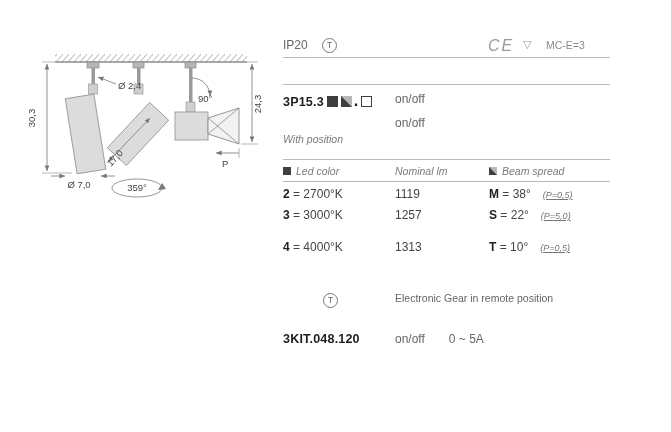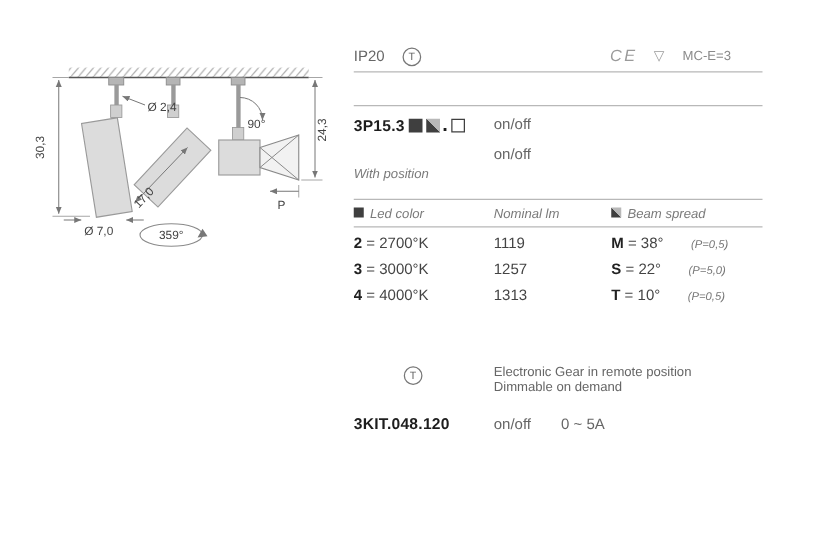--- a/index.html
+++ b/index.html
@@ -7,25 +7,25 @@
         font-family:"Liberation Sans",sans-serif;color:#444;}
   .draw{position:absolute;left:15px;top:40px;}
   .spec{position:absolute;left:283px;top:0;width:332px;height:400px;}
   .row{position:absolute;left:0;width:332px;height:16px;white-space:nowrap;}
   .cell{position:absolute;top:0;white-space:nowrap;}
   .c1{left:0;} .c2{left:112px;} .c3{left:206px;}
   .g{color:#666;font-size:12px;}
   .val{color:#444;font-size:12px;text-align:center;}
   .code{font-weight:bold;font-size:12.5px;color:#1d1d1d;letter-spacing:.2px;}
   .it{font-style:italic;color:#7a7a7a;font-size:10.5px;}
-  .note{font-size:9px;font-style:italic;color:#777;margin-left:22px;}
+  .note{font-size:9px;font-style:italic;color:#777;margin-left:12px;text-decoration:underline;}
   .divider{position:absolute;left:0;width:327px;height:0;border-top:1px solid #b8b8b8;}
   .circ{position:absolute;width:13px;height:13px;border:1px solid #777;border-radius:50%;
         color:#666;font-size:8.5px;line-height:13px;text-align:center;}
-  .ce{position:absolute;color:#9a9a9a;font-size:13px;letter-spacing:2px;font-style:italic;}
+  .ce{position:absolute;color:#9a9a9a;font-size:16px;letter-spacing:2px;font-style:italic;}
   .tri{position:absolute;color:#9a9a9a;font-size:11px;}
   .mc{position:absolute;color:#8a8a8a;font-size:10.5px;}
   .sym{display:inline-block;width:11px;height:11px;margin-left:3px;vertical-align:-1px;}
   .sym-filled{background:#3f3f3f;}
   .sym-split{background:linear-gradient(to top right,#3f3f3f 49%,#b8b8b8 51%);}
   .sym-empty{border:1px solid #3f3f3f;background:#fff;box-sizing:border-box;}
   .sym-sm{width:8px;height:8px;margin:0 5px 0 0;vertical-align:0;}
   .dot{font-weight:bold;color:#1d1d1d;margin-left:2px;}
   .smallnote{font-size:10.5px;color:#666;}
   .b{font-weight:bold;color:#222;}
@@ -153,32 +153,29 @@
       <span class="cell c2 val">1119</span>
       <span class="cell c3 val"><span class="b">M</span> <span>= 38°</span><span class="note">(P=0,5)</span></span>
     </div>
 
     <div class="row" style="top:208px">
       <span class="cell c1 val"><span class="b">3</span> <span>= 3000°K</span></span>
       <span class="cell c2 val">1257</span>
       <span class="cell c3 val"><span class="b">S</span> <span>= 22°</span><span class="note">(P=5,0)</span></span>
     </div>
 
-    <div class="row" style="top:229px">
+    <div class="row" style="top:240px">
       <span class="cell c1 val"><span class="b">4</span> <span>= 4000°K</span></span>
       <span class="cell c2 val">1313</span>
       <span class="cell c3 val"><span class="b">T</span> <span>= 10°</span><span class="note">(P=0,5)</span></span>
     </div>
 
     <span class="circ" style="left:40px;top:293px"><span>T</span></span>
     <div class="row" style="top:292px">
       <span class="cell c2 smallnote">Electronic Gear in remote position</span>
-    </div>
-    <div class="row" style="top:304px">
-      <span class="cell c2 smallnote">Dimmable on demand</span>
     </div>
 
     <div class="row" style="top:332px">
       <span class="cell c1 code">3KIT.048.120</span>
       <span class="cell c2 g"><span>on/off</span><span style="margin-left:24px">0 ~ 5A</span></span>
     </div>
 
 
   </div>
 </div>

